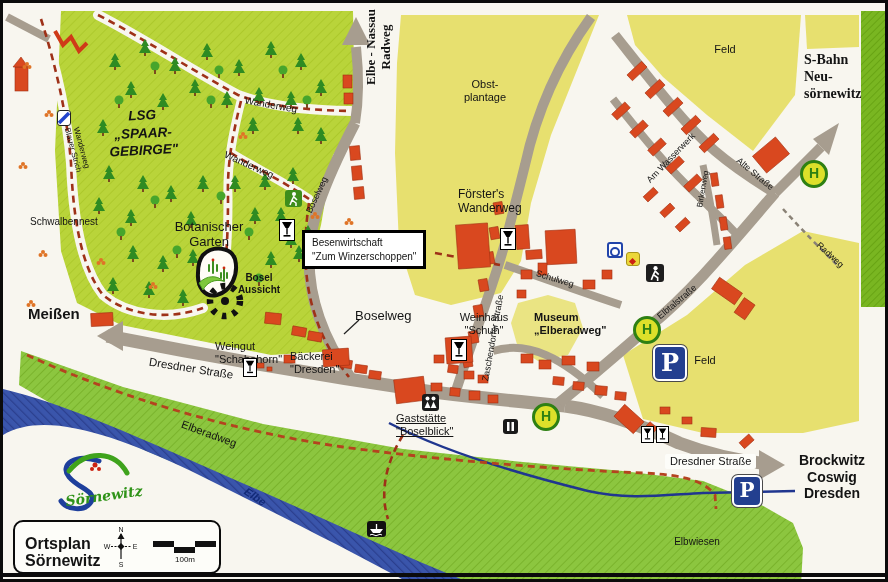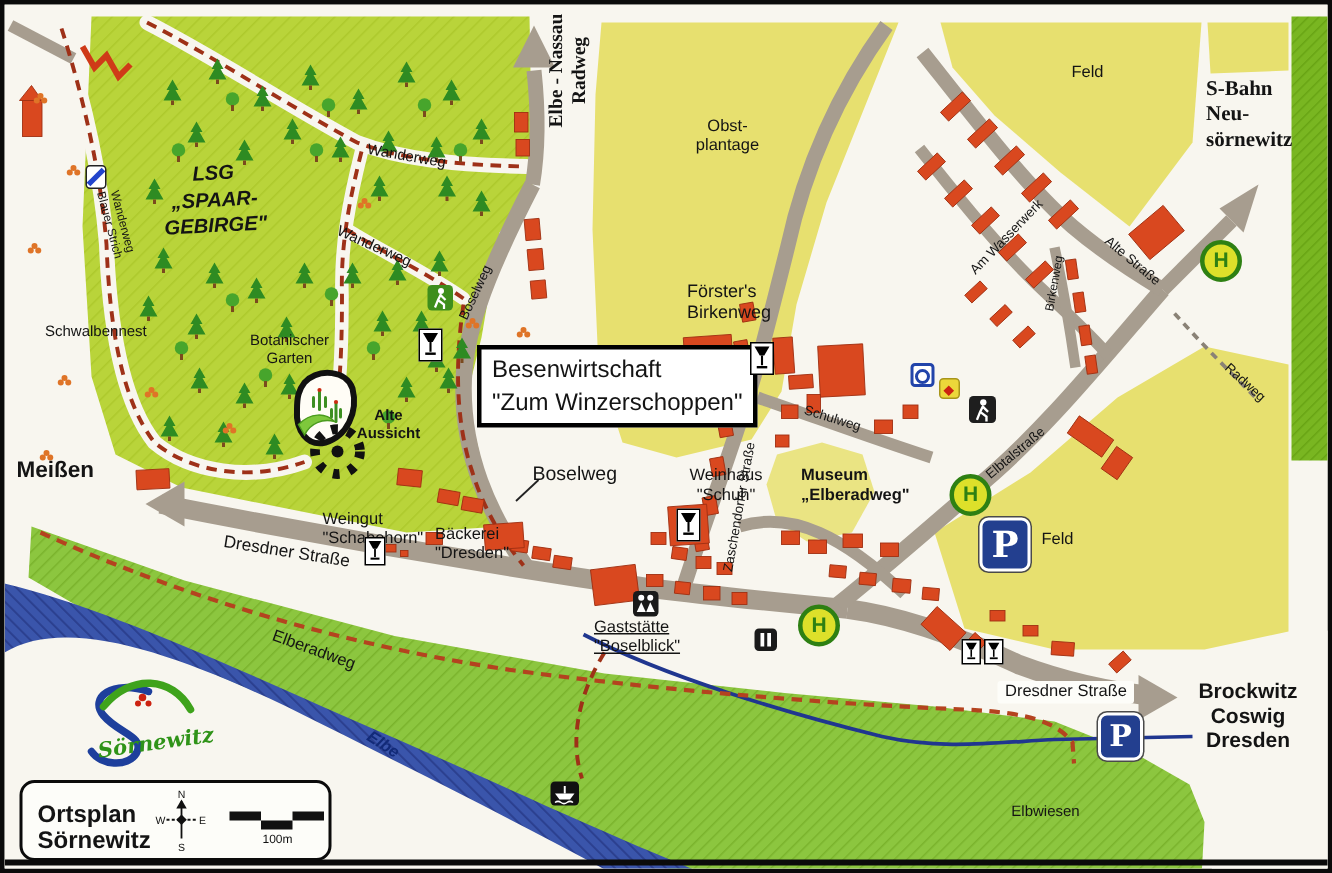--- a/index.html
+++ b/index.html
@@ -1,20 +1,20 @@
 <!DOCTYPE html>
 <html><head>
 <meta charset="utf-8">
 <style>
   html,body{margin:0;padding:0;background:#555;}
   #map{position:relative;width:888px;height:582px;background:#f8f6ef;border:3px solid #0b0b0b;box-sizing:border-box;overflow:hidden;font-family:"Liberation Sans",sans-serif;}
   #base{position:absolute;left:0;top:0;z-index:1;}
   .lbl{position:absolute;font:11px "Liberation Sans",sans-serif;color:#141414;white-space:pre-line;line-height:1.18;z-index:5;}
   .ctr{transform:translate(-50%,-50%);}
-  .besen{border:3px solid #000;background:#fff;padding:3px 7px;font-size:16px;line-height:1.35;z-index:6;margin-left:16px;}
+  .besen{border:3px solid #000;background:#fff;padding:3px 7px;font-size:10px;line-height:1.35;z-index:6;}
   .roadbox{background:#fdfdf9;padding:1px 5px;border-radius:2px;font-size:11px;z-index:6;}
   .hstop{position:absolute;width:22px;height:22px;border-radius:50%;background:#dde02a;border:3px solid #2e8013;color:#2e8013;font:bold 14px/21px "Liberation Sans",sans-serif;text-align:center;z-index:7;box-sizing:content-box;}
   .park{position:absolute;background:#233f8f;border:2px solid #fff;box-shadow:0 0 0 1px #4a4a4a;border-radius:6px;color:#fff;text-align:center;font-family:"DejaVu Serif",serif;font-weight:bold;z-index:7;}
   .icon{position:absolute;z-index:7;display:block;}
   .wg{background:#fff;border:1.5px solid #000;}
   .sq{border-radius:3px;}
   .legendbox{position:absolute;left:10px;top:517px;width:204px;height:50px;background:#fdfdf9;border:2.5px solid #0b0b0b;border-radius:10px;z-index:4;}
 </style>
 </head>
 <body>
@@ -301,42 +301,42 @@
 </svg>
 
 <div class="lbl ctr" style="left:140px;top:130px;transform:translate(-50%,-50%) rotate(-3deg);font-weight:bold;font-style:italic;font-size:13.5px;text-align:center;line-height:1.3;">LSG
 „SPAAR-
 GEBIRGE"</div>
 <div class="lbl ctr" style="left:482px;top:88px;text-align:center;">Obst-
 plantage</div>
 <div class="lbl ctr" style="left:722px;top:46px;">Feld</div>
 <div class="lbl ctr" style="left:702px;top:357px;">Feld</div>
 <div class="lbl" style="left:27px;top:213px;font-size:10px;">Schwalbennest</div>
-<div class="lbl ctr" style="left:190px;top:231px;text-align:center;font-size:10px;">Botanischer
+<div class="lbl ctr" style="left:206px;top:231px;text-align:center;font-size:13px;">Botanischer
 Garten</div>
-<div class="lbl ctr" style="left:256px;top:281px;text-align:center;font-size:10px;font-weight:600;">Alte
+<div class="lbl ctr" style="left:256px;top:281px;text-align:center;font-size:10px;font-weight:600;">Bosel
 Aussicht</div>
 <div class="lbl ctr" style="left:694px;top:539px;font-size:10px;">Elbwiesen</div>
 
 <div class="lbl besen" style="left:299px;top:227px;">Besenwirtschaft
 "Zum Winzerschoppen"</div>
 <div class="lbl" style="left:455px;top:184px;font-size:12px;">Förster's
-Birkenweg</div>
+Wanderweg</div>
 <div class="lbl ctr" style="left:445px;top:321px;text-align:center;margin-left:36px;">Weinhaus
 "Schuh"</div>
 <div class="lbl" style="left:531px;top:308px;font-weight:bold;">Museum
 „Elberadweg"</div>
 <div class="lbl" style="left:212px;top:337px;">Weingut
 "Schabehorn"</div>
 <div class="lbl" style="left:287px;top:347px;">Bäckerei
 "Dresden"</div>
 <div class="lbl" style="left:393px;top:409px;text-decoration:underline;">Gaststätte
 "Boselblick"</div>
 
-<div class="lbl" style="left:8px;top:302px;font-weight:bold;font-size:15px;">Meißen</div>
+<div class="lbl" style="left:25px;top:302px;font-weight:bold;font-size:15px;">Meißen</div>
 <div class="lbl" style="left:786px;top:449px;font-weight:bold;font-size:14px;text-align:center;width:86px;">Brockwitz
 Coswig
 Dresden</div>
 <div class="lbl" style="left:801px;top:49px;font-family:'Liberation Serif',serif;font-weight:bold;font-size:14px;line-height:1.2;">S-Bahn
 Neu-
 sörnewitz</div>
 
 <div class="lbl ctr" style="left:375px;top:44px;transform:translate(-50%,-50%) rotate(-90deg);font-family:'Liberation Serif',serif;font-weight:bold;font-size:13px;text-align:center;">Elbe - Nassau
 Radweg</div>
 <div class="lbl ctr" style="left:74px;top:146px;transform:translate(-50%,-50%) rotate(75deg);font-size:8px;text-align:center;">Wanderweg

